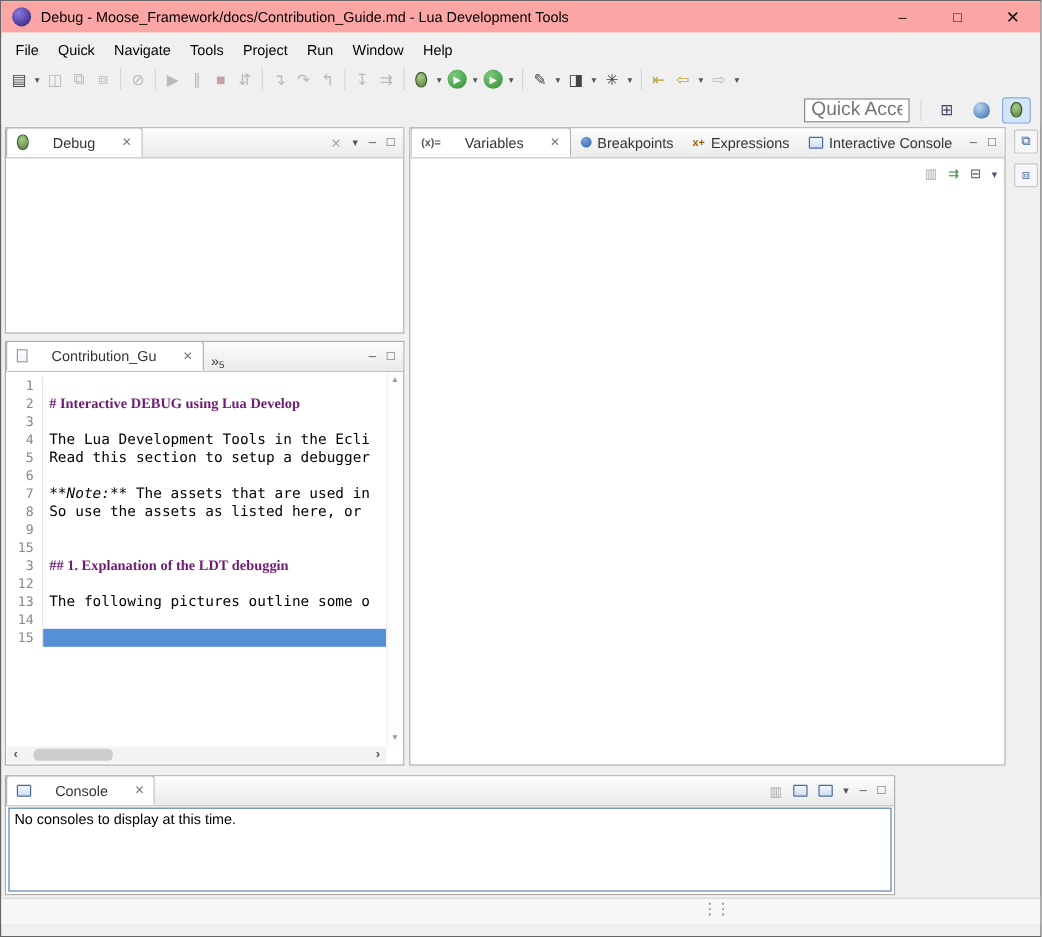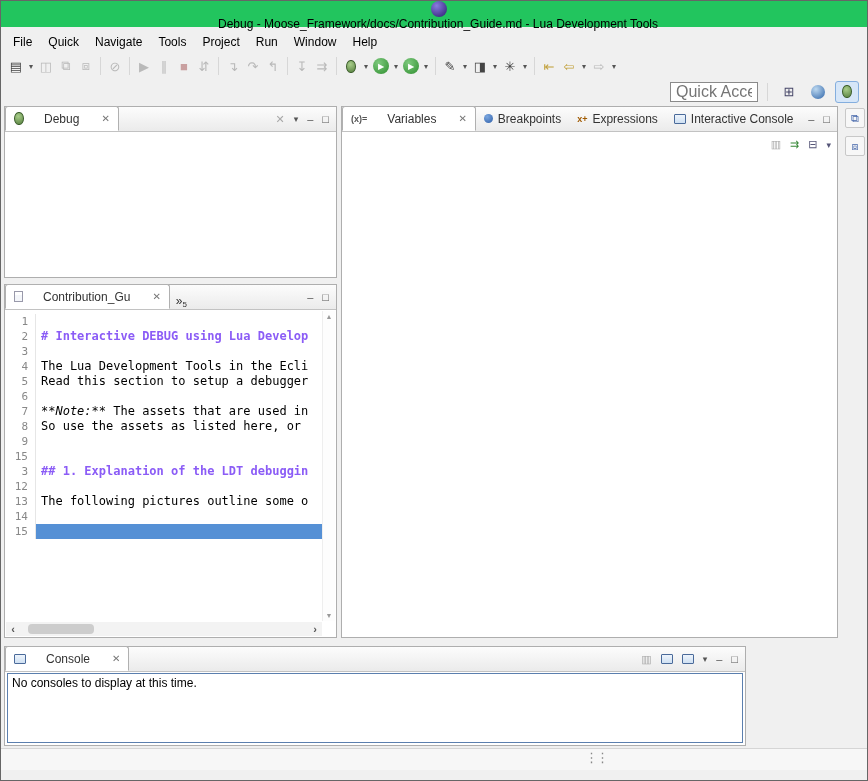--- a/index.html
+++ b/index.html
@@ -1,22 +1,22 @@
 <!DOCTYPE html>
 <html><head>
 <meta charset="utf-8">
 <style>
   * { margin:0; padding:0; box-sizing:border-box; }
   body { background:#c8c8c8; font-family:"Liberation Sans",sans-serif; }
   .window{ position:relative; width:868px; height:781px; background:#f0f0f0;
            border:1px solid #666; overflow:hidden; font-size:12px; color:#000; }
 
   
-  .titlebar{ position:absolute; top:0; left:0; right:0; height:26px; background:#22c55e;
-             display:flex; align-items:center;flex-direction:column; }
+  .titlebar{ position:absolute; top:0; left:0; right:0; height:26px; background:#fca5a5;
+             display:flex; align-items:center; }
   .app-icon{ width:16px; height:16px; margin-left:9px; border-radius:50%;
              background:radial-gradient(circle at 35% 30%, #8a7ae0, #2a1a6e); flex:none; }
   .title-text{ margin-left:8px; white-space:nowrap; }
   .win-controls{ margin-left:auto; display:flex; height:100%; }
   .win-btn{ width:46px; height:100%; display:flex; align-items:center; justify-content:center;
             font-size:12px; color:#111; cursor:default; }
   .win-btn.close{ font-size:14px; }
 
   
   .menubar{ position:absolute; top:30px; left:0; right:0; height:22px; background:#f0f0f0;
@@ -84,21 +84,21 @@
   .grn{ color:#3a8a3a; }
   .gry{ color:#a8a8a8; }
 
   
   .ed-body{ position:absolute; top:26px; left:1px; right:14px; bottom:16px; overflow:hidden;
             font-family:"DejaVu Sans Mono",monospace; font-size:12px; padding-top:3px; background:#fff; }
   .ed-row{ display:flex; height:15px; line-height:15px; }
   .ln{ width:30px; flex:none; text-align:right; padding-right:7px; color:#888;
        border-right:1px solid #e6e6e6; font-size:11px; }
   .code{ flex:1; padding-left:5px; white-space:pre; overflow:hidden; }
-  .md{ color:#8b5cf6; font-weight:bold; }
+  .md{ color:#701a75; font-weight:bold;font-family:Liberation Serif, serif; }
   .sel{ background:#5590d5; }
   .em{ font-style:italic; }
   .vscroll{ position:absolute; top:26px; right:1px; width:13px; bottom:16px; background:#fdfdfd;
             border-left:1px solid #eee; }
   .vscroll .a{ position:absolute; left:0; right:0; text-align:center; font-size:7px; color:#999; }
   .vscroll .up{ top:2px; } .vscroll .dn{ bottom:2px; }
   .hscroll{ position:absolute; left:1px; right:14px; bottom:1px; height:14px; background:#f3f3f3;
             display:flex; align-items:center; }
   .hs-arrow{ width:14px; text-align:center; color:#555; font-size:11px; font-weight:bold; }
   .hs-thumb{ width:66px; height:10px; background:#cdcdcd; border-radius:4px; margin-left:8px; }

